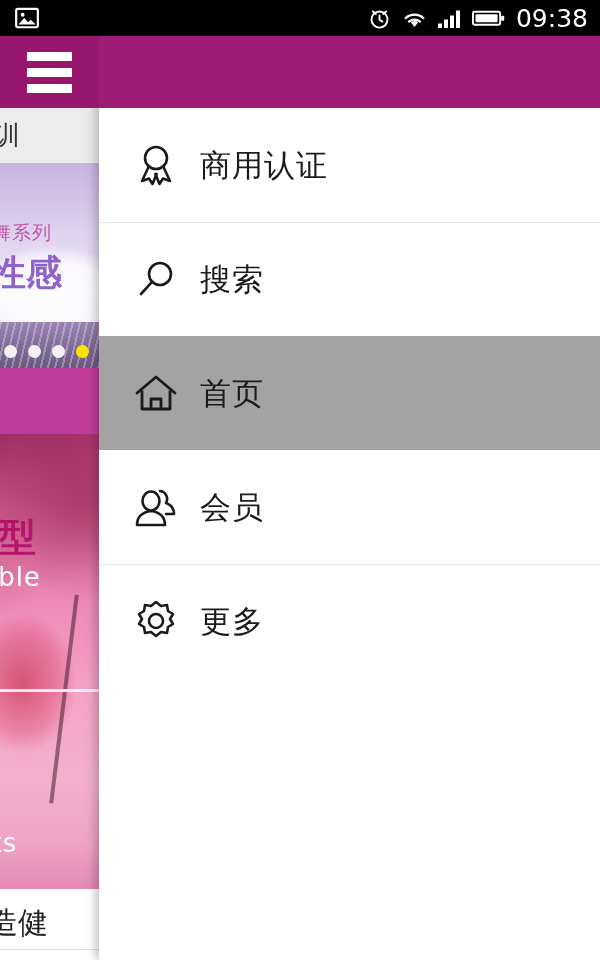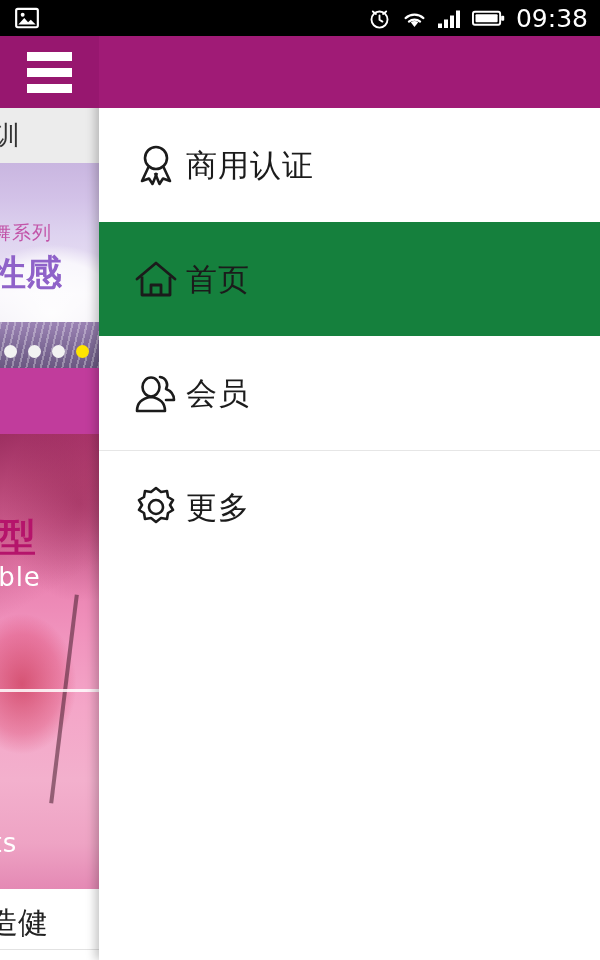--- a/index.html
+++ b/index.html
@@ -256,41 +256,41 @@
     width: 501px;
   }
   .menu-item {
     position: relative;
     height: 114px;
     display: flex;
     align-items: center;
     background: #ffffff;
     box-sizing: border-box;
   }
-  .menu-item.active { background: #15803d; }
+  .menu-item.active { background: #a3a3a3; }
   .menu-item + .menu-item::before {
     content: "";
     position: absolute;
     left: 0; top: 0;
     width: 501px;
     height: 1px;
     background: #e6e6e6;
   }
   .menu-item.active::before,
   .menu-item.active + .menu-item::before { background: transparent; }
   .menu-icon {
     width: 60px;
     margin-left: 27px;
     display: flex;
     align-items: center;
     justify-content: center;
     flex: 0 0 auto;
   }
   .menu-label {
-    margin-left: 0;
+    margin-left: 14px;
     font-size: 31px;
     color: #1b1b1b;
     letter-spacing: 1px;
     line-height: 1;
   }
 
   
   .hamburger {
     position: absolute;
     top: 36px; left: 0;
@@ -363,20 +363,29 @@
         <span class="menu-icon">
           <svg class="icon-svg" width="48" height="48" viewBox="0 0 48 48">
             <circle cx="24" cy="17" r="11" fill="none" stroke="#1b1b1b" stroke-width="2.6"></circle>
             <path d="M16.5 26 L10 40 L17 37.5 L20.5 43 L25 32" fill="none" stroke="#1b1b1b" stroke-width="2.6" stroke-linejoin="round"></path>
             <path d="M31.5 26 L38 40 L31 37.5 L27.5 43 L23 32" fill="none" stroke="#1b1b1b" stroke-width="2.6" stroke-linejoin="round"></path>
           </svg>
         </span>
         <span class="menu-label">商用认证</span>
       </div>
 
+      <div class="menu-item">
+        <span class="menu-icon">
+          <svg class="icon-svg" width="48" height="48" viewBox="0 0 48 48">
+            <circle cx="28" cy="19" r="11" fill="none" stroke="#1b1b1b" stroke-width="2.6"></circle>
+            <line x1="19.8" x2="9" y1="27.2" y2="39" stroke="#1b1b1b" stroke-width="2.6" stroke-linecap="round"></line>
+          </svg>
+        </span>
+        <span class="menu-label">搜索</span>
+      </div>
 
       <div class="menu-item active">
         <span class="menu-icon">
           <svg class="icon-svg" width="48" height="48" viewBox="0 0 48 48">
             <path d="M5 24 L24 8 L43 24" fill="none" stroke="#1b1b1b" stroke-width="2.8" stroke-linejoin="round" stroke-linecap="round"></path>
             <path d="M10 21.5 V40 H38 V21.5" fill="none" stroke="#1b1b1b" stroke-width="2.8" stroke-linejoin="round"></path>
             <path d="M19 40 V30 H29 V40" fill="none" stroke="#1b1b1b" stroke-width="2.8" stroke-linejoin="round"></path>
           </svg>
         </span>
         <span class="menu-label">首页</span>

